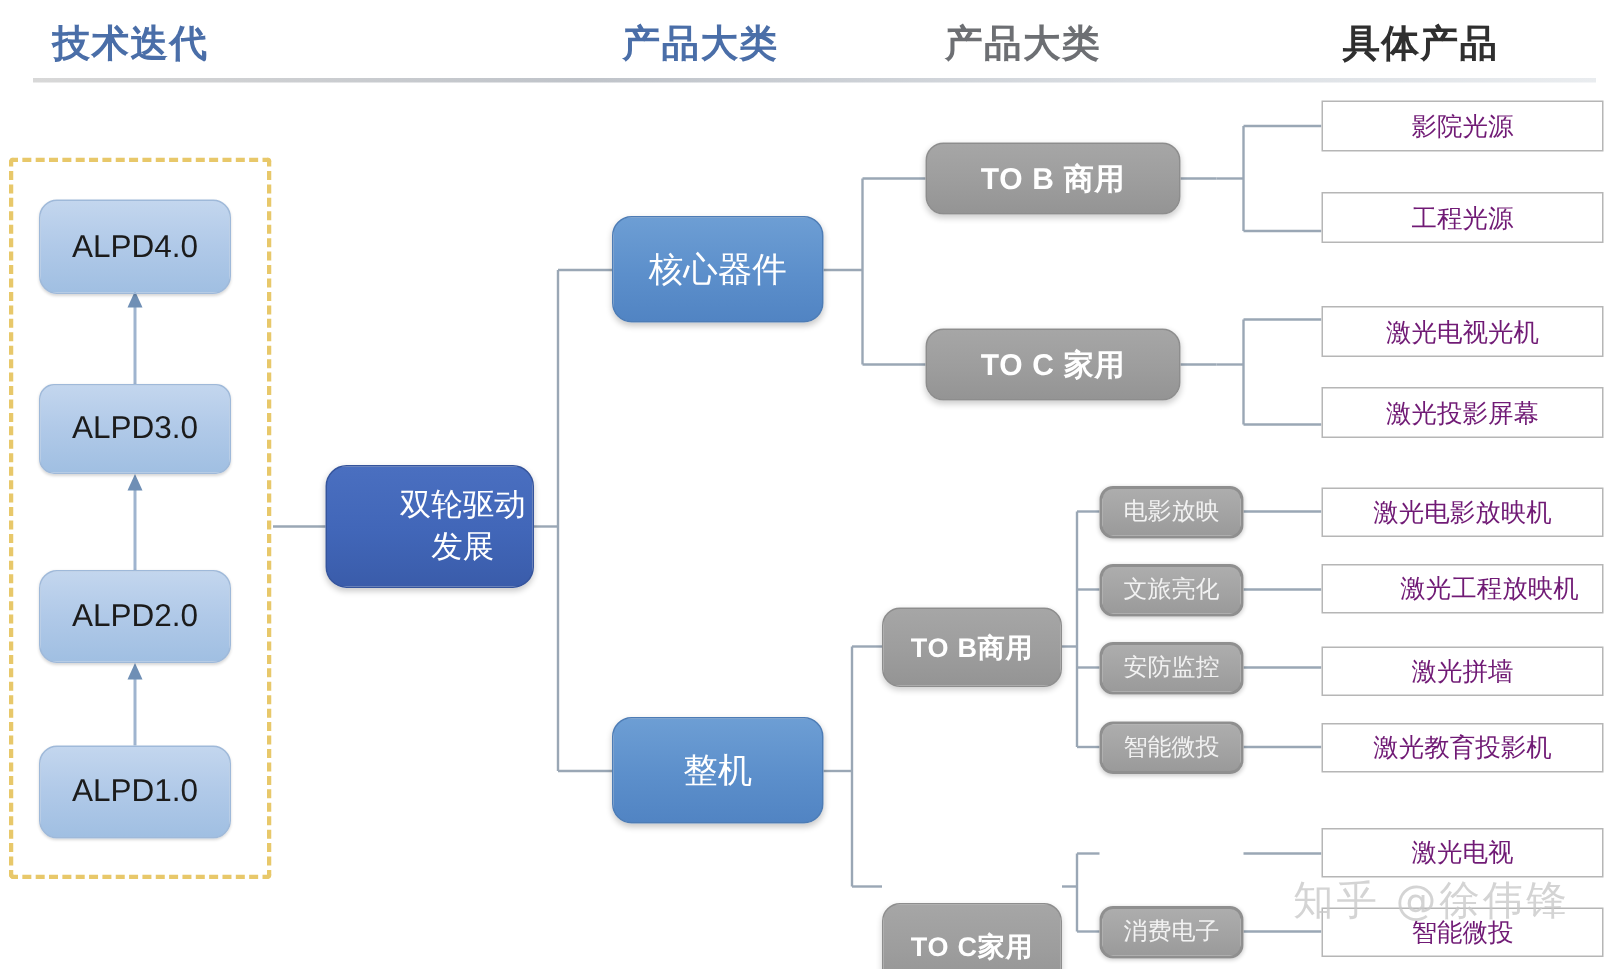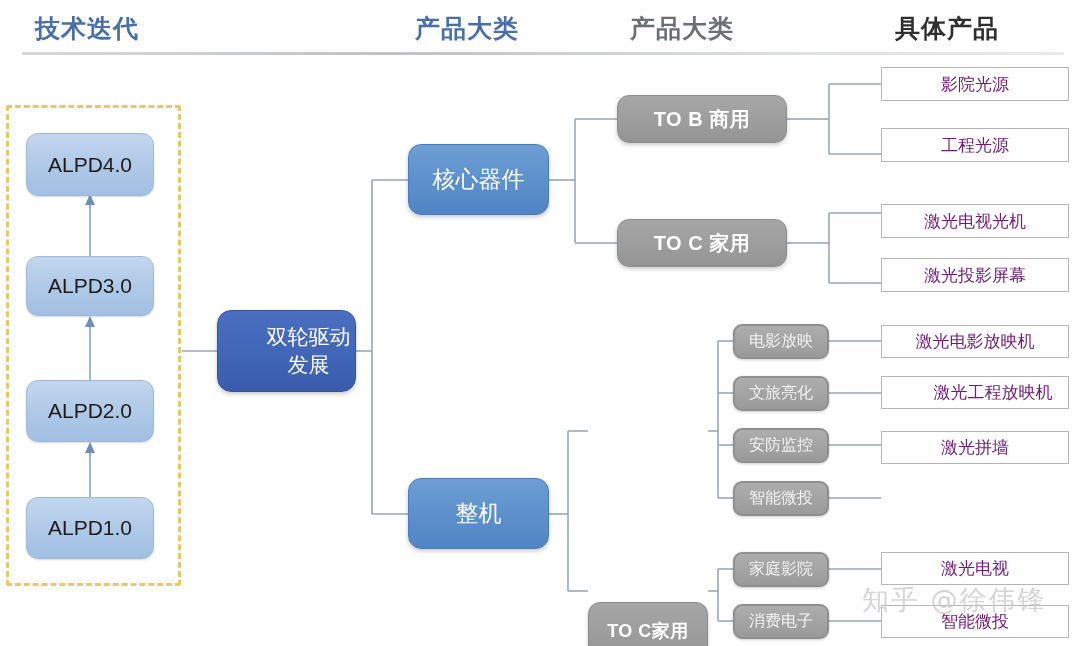--- a/index.html
+++ b/index.html
@@ -192,47 +192,48 @@
 
   <div class="hdr hdr-blue" style="left:35px;top:12px;">技术迭代</div>
   <div class="hdr hdr-blue" style="left:415px;top:12px;">产品大类</div>
   <div class="hdr hdr-gray" style="left:630px;top:12px;">产品大类</div>
   <div class="hdr hdr-dark" style="left:895px;top:12px;">具体产品</div>
   <div class="hdr-rule"></div>
 
   <div class="dashed-frame" style="left:6px;top:105px;width:175px;height:481px;"></div>
 
   <div class="box alpd" style="left:26px;top:133px;width:128px;height:63px;">ALPD4.0</div>
-  <div class="box alpd" style="left:26px;top:256px;width:128px;height:60px;">ALPD3.0</div>
+  <div class="box alpd" style="left:26px;top:256px;width:128px;height:60px;border-radius:10px;">ALPD3.0</div>
   <div class="box alpd" style="left:26px;top:380px;width:128px;height:62px;">ALPD2.0</div>
   <div class="box alpd" style="left:26px;top:497px;width:128px;height:62px;">ALPD1.0</div>
 
   <div class="box hub" style="left:217px;top:310px;width:139px;height:82px;">双轮驱动
 发展</div>
 
   <div class="box cat" style="left:408px;top:144px;width:141px;height:71px;">核心器件</div>
   <div class="box cat" style="left:408px;top:478px;width:141px;height:71px;">整机</div>
 
   <div class="box gray-pill" style="left:617px;top:95px;width:170px;height:48px;">TO B 商用</div>
   <div class="box gray-pill" style="left:617px;top:219px;width:170px;height:48px;">TO C 家用</div>
 
+  <div class="box gray-pill" style="left:588px;top:405px;width:120px;height:53px;font-size:18px;">TO  B商用</div>
   <div class="box gray-pill" style="left:588px;top:565px;width:120px;height:57px;font-size:18px;margin-top:37px;">TO  C家用</div>
 
   <div class="box gray-chip" style="left:733px;top:324px;width:96px;height:35px;">电影放映</div>
   <div class="box gray-chip" style="left:733px;top:376px;width:96px;height:35px;">文旅亮化</div>
   <div class="box gray-chip" style="left:733px;top:428px;width:96px;height:35px;">安防监控</div>
   <div class="box gray-chip" style="left:733px;top:481px;width:96px;height:35px;">智能微投</div>
-  <div class="box gray-chip" style="left:733px;top:552px;width:96px;height:35px;">家庭影院</div>
   <div class="box gray-chip" style="left:733px;top:604px;width:96px;height:35px;">消费电子</div>
 
   <div class="box prod" style="left:881px;top:67px;width:188px;height:34px;">影院光源</div>
   <div class="box prod" style="left:881px;top:128px;width:188px;height:34px;">工程光源</div>
   <div class="box prod" style="left:881px;top:204px;width:188px;height:34px;">激光电视光机</div>
   <div class="box prod" style="left:881px;top:258px;width:188px;height:34px;">激光投影屏幕</div>
   <div class="box prod" style="left:881px;top:325px;width:188px;height:33px;">激光电影放映机</div>
   <div class="box prod" style="left:881px;top:376px;width:188px;height:33px;padding-left:36px;">激光工程放映机</div>
   <div class="box prod" style="left:881px;top:431px;width:188px;height:33px;">激光拼墙</div>
+  <div class="box prod" style="left:881px;top:482px;width:188px;height:33px;">激光教育投影机</div>
   <div class="box prod" style="left:881px;top:552px;width:188px;height:33px;">激光电视</div>
   <div class="box prod" style="left:881px;top:605px;width:188px;height:33px;">智能微投</div>
 
   <div class="wm" style="left:862px;top:582px;">知乎 @徐伟锋</div>
 
 </div>
 
 </body></html>

